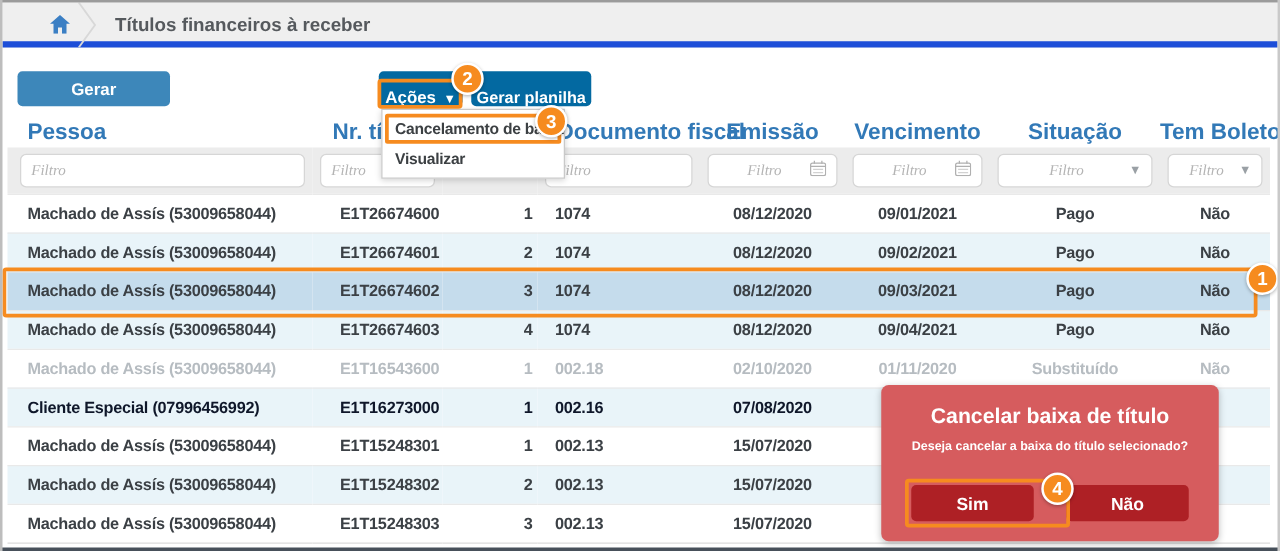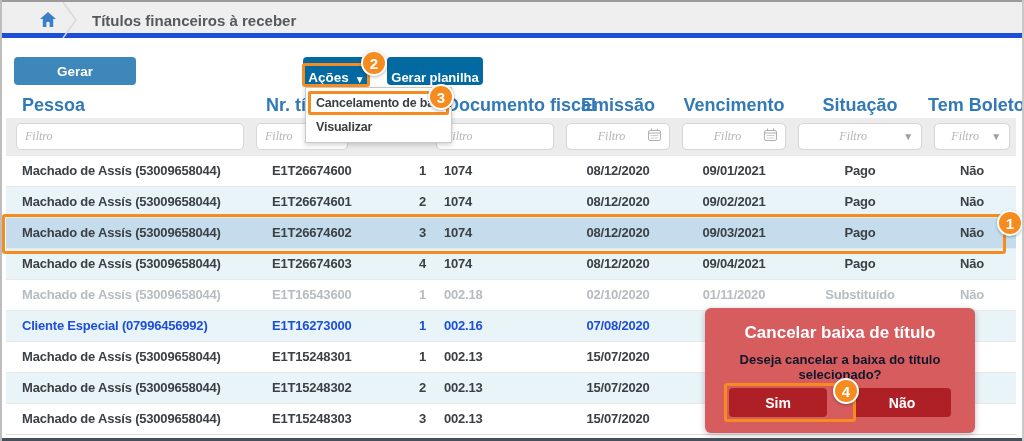--- a/index.html
+++ b/index.html
@@ -21,21 +21,21 @@
   .crumb-title { position:absolute; left:90px; top:10px; font-size:15px; font-weight:bold; color:#55595d; }
 
   
   .btn { position:absolute; top:57px; height:28px; border-radius:4px; color:#fff; font-weight:bold;
          display:flex; align-items:center; justify-content:center; cursor:pointer; font-size:13.5px; }
   .btn-dark { background:#3d87ba; }
   .btn-light { background:#0369a1;align-items:flex-end; }
   #btn-novo { left:14px; width:122px; }
   #btn-docfin { left:147px; width:149px; }
   #btn-acoes { left:303px; width:67px; gap:6px; }
-  #btn-gerar { left:387px; width:96px; font-size:13px; }
+  #btn-gerar { left:377px; width:96px; font-size:13px; }
   .caret-w { font-size:10px; line-height:1; }
 
   
   table { position:absolute; left:6px; top:92px; width:1010px; border-collapse:collapse; table-layout:fixed; }
   th { height:26px; font-size:18px; font-weight:bold; color:#3279b7; text-align:center; vertical-align:middle; white-space:nowrap; }
   th.h-left { text-align:left; padding-left:16px; }
   th.h-left2 { text-align:left; padding-left:16px; }
   .filter-row td { background:#ececec; height:37px; vertical-align:middle;font-family:Liberation Serif, serif; }
   .filter-box { background:#fff; border:1px solid #d6d6d6; border-radius:5px; height:27px; margin:0 6px;
                 display:flex; align-items:center; padding:0 8px; cursor:text; }
@@ -47,34 +47,34 @@
   tbody tr:last-child { border-bottom:1px solid #dcdcdc; }
   td { font-size:13px; font-weight:bold; color:#3b4045; vertical-align:middle; white-space:nowrap; letter-spacing:-0.2px; }
   .c-pessoa { padding-left:16px; }
   .c-titulo { padding-left:22px; }
   .c-parcela { text-align:right; padding-right:4px; }
   .c-doc { padding-left:14px; }
   .c-center { text-align:center; }
   .r-blue { background:#e9f4f9; }
   .r-selected { background:#c5dcec; }
   .r-muted td { color:#b6bcc1; }
-  .r-red td { color:#1d4ed8; }
+  .r-red td { color:#0f172a; }
 
   
   .menu { position:absolute; left:305px; top:87px; width:147px; background:#fff; border:1px solid #c9c9c9;
           box-shadow:0 2px 5px rgba(0,0,0,.18); z-index:30; padding:3px 0; }
   .menu-item { font-size:12.5px; font-weight:bold; color:#3c4043; letter-spacing:-0.2px; white-space:nowrap;
                padding:5px 10px; cursor:pointer; }
   .menu-item.hl { border:3px solid #f68b1f; border-radius:2px; margin:0 2px; padding:2px 5px; }
 
   
   .dialog { position:absolute; left:705px; top:308px; width:270px; height:125px; background:#d65c5e;
             border-radius:6px; z-index:35; box-shadow:0 2px 6px rgba(0,0,0,.25); }
   .dialog-title { margin-top:15px; text-align:center; font-size:17px; font-weight:bold; color:#fff; }
-  .dialog-msg { margin-top:9px; text-align:center; font-size:13px; font-weight:bold; color:#0f172a; padding:0 4px; }
+  .dialog-msg { margin-top:9px; text-align:center; font-size:10px; font-weight:bold; color:#ffffff; padding:0 4px; }
   .dialog-buttons { position:absolute; left:24px; right:24px; bottom:16px; display:flex; gap:26px; }
   .dlg-btn { width:122px; height:29px; background:#ae2025; border:none; border-radius:4px; color:#fff;
              font-family:inherit; font-weight:bold; font-size:14px; cursor:pointer; }
 
   
   .hl-rect { position:absolute; border:3px solid #f68b1f; border-radius:3px; z-index:40; pointer-events:none; }
   #rect-row { left:2px; top:214px; width:1004px; height:40px; }
   #rect-acoes { left:302px; top:63px; width:68px; height:24px; }
   #rect-sim { left:724px; top:383px; width:132px; height:39px; z-index:45; }
   .badge { position:absolute; width:26px; height:26px; border-radius:50%; background:#f68b1f; border:2px solid #fff;

